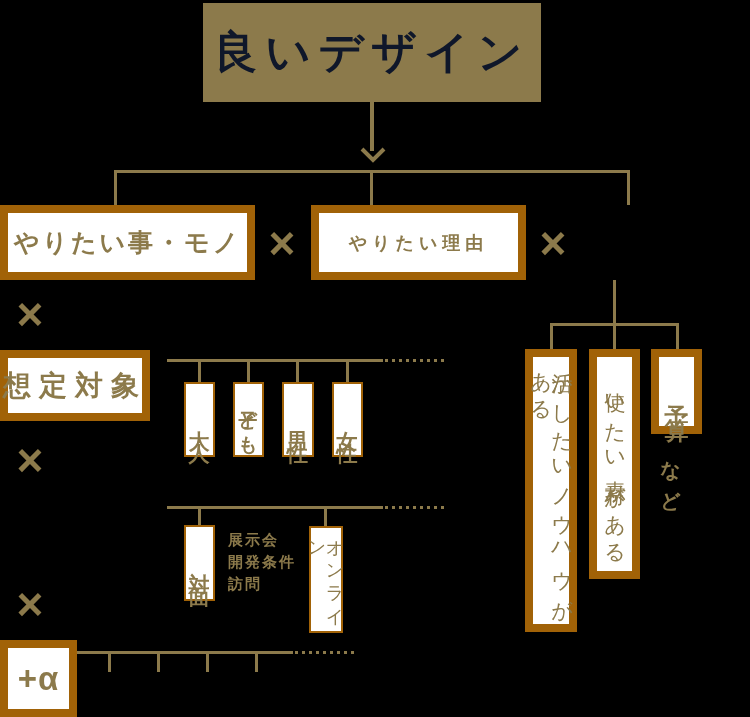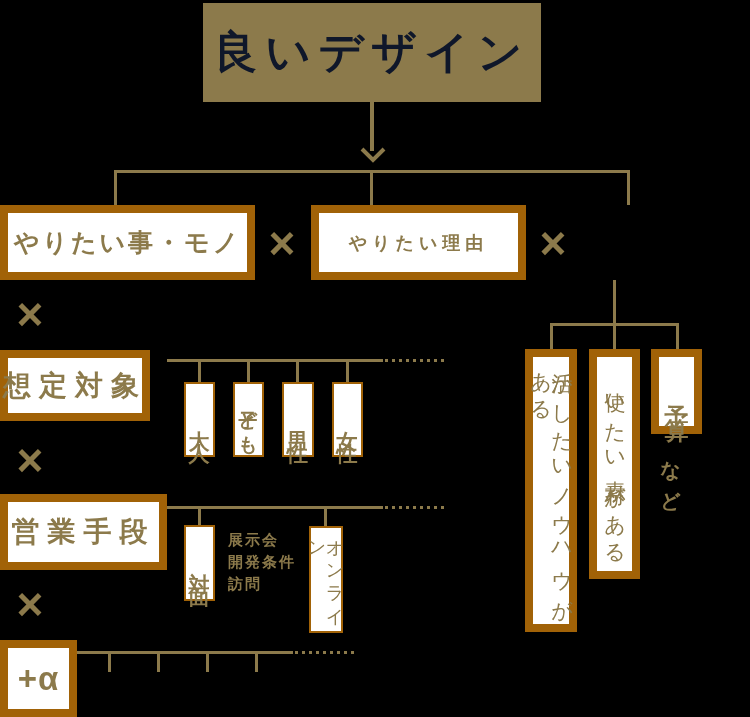--- a/index.html
+++ b/index.html
@@ -75,23 +75,20 @@
     <span class="vtext" style="font-size:19px;letter-spacing:2px;margin-bottom:-2px">子ども</span>
   </div>
   <div class="box box--thin sans" style="left:282px;top:382px;width:32px;height:75px">
     <span class="vtext" style="font-size:21px;letter-spacing:12px;margin-bottom:-12px">男性</span>
   </div>
   <div class="box box--thin sans" style="left:332px;top:382px;width:31px;height:75px">
     <span class="vtext" style="font-size:21px;letter-spacing:12px;margin-bottom:-12px">女性</span>
   </div>
 
   <span class="cross" style="left:30px;top:460px">×</span>
-  <div class="box sans" style="left:0px;top:494px;width:167px;height:76px">
-    <span class="f-label" style="font-size:28px;letter-spacing:8px">営業手段</span>
-  </div>
   <div class="line" style="left:167px;top:506px;width:216px;height:3px"></div>
   <div class="dots" style="left:385px;top:506px;width:62px"></div>
   <div class="line" style="left:198px;top:506px;width:3px;height:20px"></div>
   <div class="line" style="left:324px;top:506px;width:3px;height:21px"></div>
 
   <div class="box box--thin sans" style="left:184px;top:525px;width:31px;height:76px">
     <span class="vtext" style="font-size:21px;letter-spacing:16px;margin-bottom:-16px">対面</span>
   </div>
   <div class="note sans" style="left:228px;top:529px">
     <span class="nl">展示会</span>

